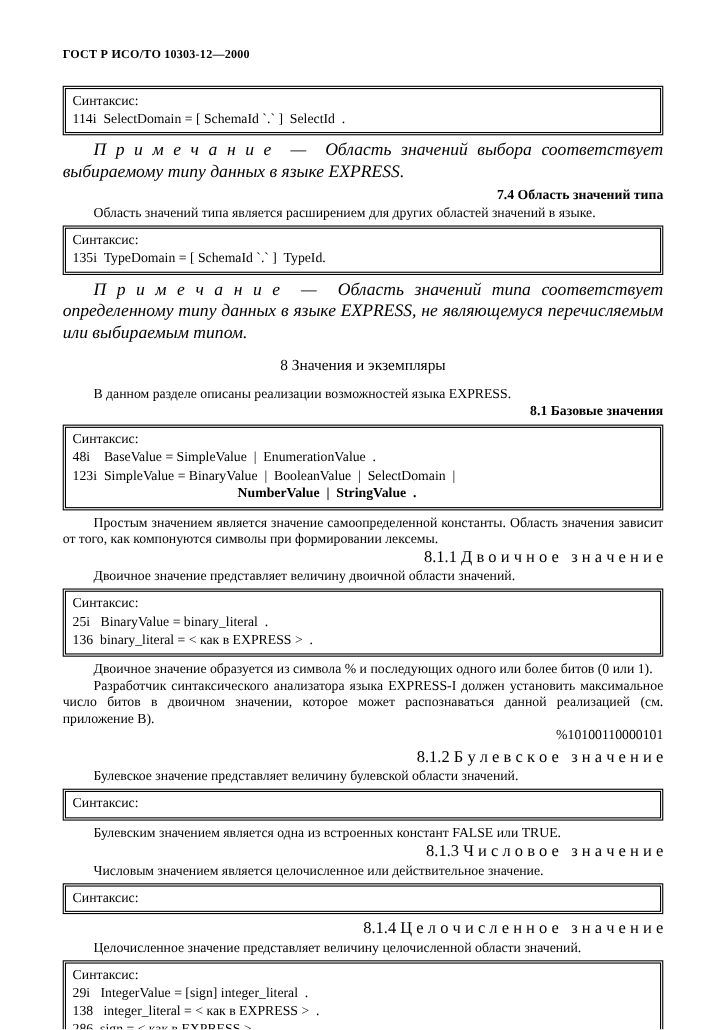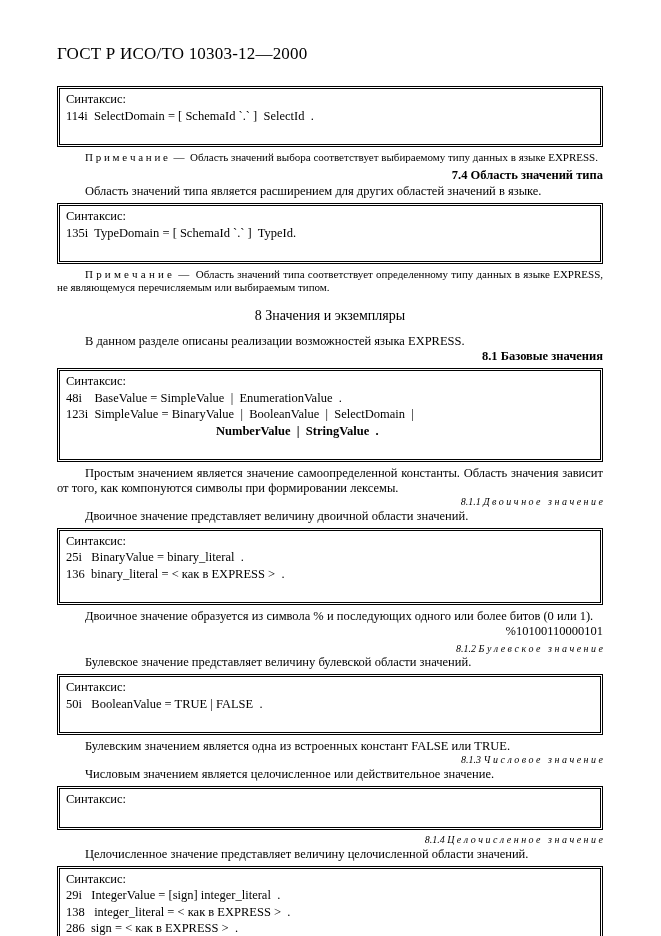--- a/index.html
+++ b/index.html
@@ -8,69 +8,69 @@
     width: 661px;
     height: 936px;
     background: #ffffff;
     color: #000000;
     font-family: "Liberation Serif", "DejaVu Serif", serif;
     padding: 44px 58px 0 57px;
     overflow: hidden;
     position: relative;
   }
   .doc-header {
-    font-weight: normal;
-    font-size: 17px;
+    font-weight: bold;
+    font-size: 11px;
     margin: 0 0 22px 0;
     letter-spacing: 0.2px;
   }
   .syntax-box {
     border: 3px double #000;
-    padding: 2px 6px 20px 6px;
+    padding: 2px 6px 4px 6px;
     margin: 4px 0;
     font-size: 12.5px;
     line-height: 1.32;
   }
   .syntax-label { white-space: pre-wrap; }
   .syntax-line { white-space: pre-wrap; }
   .syntax-line.cont { padding-left: 150px; font-weight: bold; }
   p { margin: 0; text-align: right; }
   .body {
     font-size: 12.5px;
     line-height: 1.2;
     text-indent: 28px;
     text-align: justify;
   }
   .note {
-    font-size: 11px;
+    font-size: 16px;
     line-height: 1.22;
     text-indent: 28px;
     text-align: justify;
     white-space: pre-wrap;
     margin: 3px 0 4px 0;
+    font-style: italic;
   }
   .heading-bold {
     font-weight: bold;
     font-size: 12.5px;
     line-height: 1.25;
     text-indent: 28px;
   }
   .section-heading {
     font-weight: normal;
     font-size: 14px;
     line-height: 1.2;
     text-align: center;
     margin: 13px 0 9px 0;
   }
   .spaced-heading {
-    font-size: 10px;
+    font-size: 15px;
     line-height: 1.25;
     text-indent: 28px;
     white-space: pre-wrap;
-    font-style: italic;
   }
   .example-label {
     font-size: 11.5px;
     line-height: 1.25;
     text-indent: 28px;
     white-space: pre-wrap;
     margin-top: 5px;
   }
   .example-value {
     font-size: 12.5px;
@@ -119,29 +119,29 @@
   <p class="spaced-heading">8.1.1 Д в о и ч н о е   з н а ч е н и е</p>
   <p class="body">Двоичное значение представляет величину двоичной области значений.</p>
 
   <div class="syntax-box">
     <div class="syntax-label">Синтаксис:</div>
     <div class="syntax-line">25i   BinaryValue = binary_literal  .</div>
     <div class="syntax-line">136  binary_literal = &lt; как в EXPRESS &gt;  .</div>
   </div>
 
   <p class="body">Двоичное значение образуется из символа % и последующих одного или более битов (0 или 1).</p>
+  <p class="body">Разработчик синтаксического анализатора языка EXPRESS-I должен установить максимальное число битов в двоичном значении, которое может распознаваться данной реализацией (см. приложение B).</p>
 
   <p class="example-value">%10100110000101</p>
 
   <p class="spaced-heading">8.1.2 Б у л е в с к о е   з н а ч е н и е</p>
   <p class="body">Булевское значение представляет величину булевской области значений.</p>
 
   <div class="syntax-box">
     <div class="syntax-label">Синтаксис:</div>
-    <div class="syntax-line">50i   BooleanValue = TRUE | FALSE  .</div>
   </div>
 
   <p class="body">Булевским значением является одна из встроенных констант FALSE или TRUE.</p>
   <p class="spaced-heading">8.1.3 Ч и с л о в о е   з н а ч е н и е</p>
   <p class="body">Числовым значением является целочисленное или действительное значение.</p>
 
   <div class="syntax-box">
     <div class="syntax-label">Синтаксис:</div>
   </div>
 

